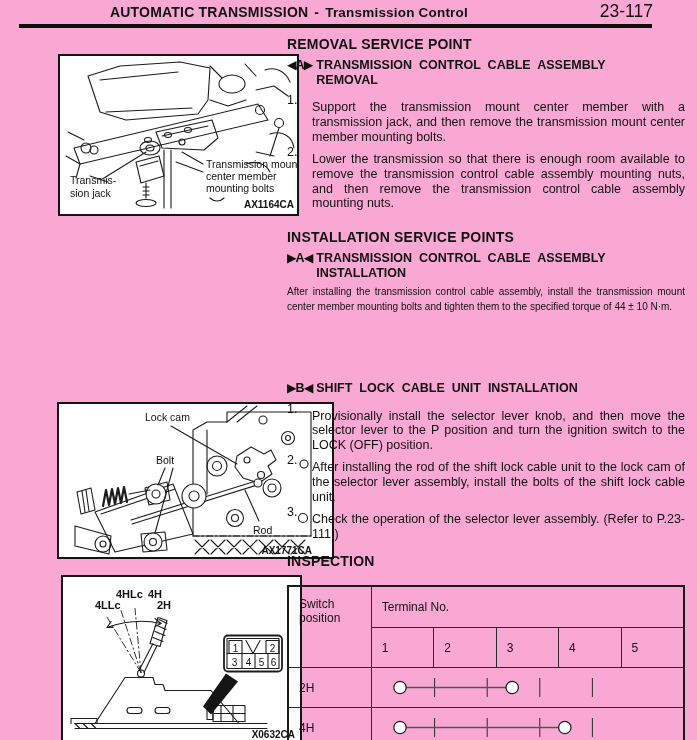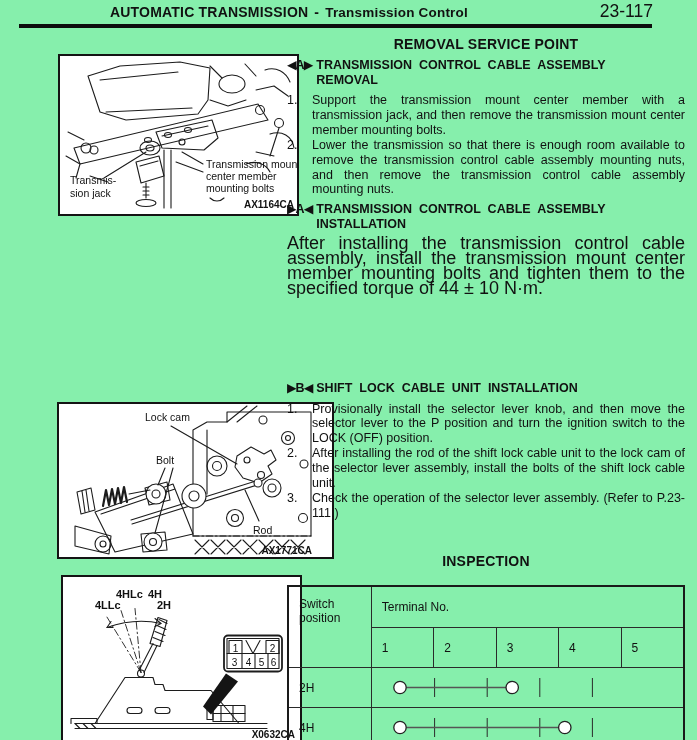--- a/index.html
+++ b/index.html
@@ -1,17 +1,17 @@
 <!DOCTYPE html>
 <html><head>
 <meta charset="utf-8">
 <style>
   html,body{margin:0;padding:0;background:#e8e8e8;}
   .page{
-    position:relative;width:697px;height:740px;background:#86efac;
+    position:relative;width:697px;height:740px;background:#f9a8d4;
     font-family:"Liberation Sans","DejaVu Sans",sans-serif;color:#111;
     overflow:hidden;margin:0 auto;
   }
   
   .hdr-title{position:absolute;top:4px;left:110px;width:440px;font-weight:bold;
     font-size:14px;letter-spacing:.2px;white-space:nowrap;}
   .hdr-title .sub{font-size:13.5px;}
   .hdr-title .sep{padding:0 6px;}
   .hdr-page{position:absolute;top:1px;right:44px;font-weight:normal;font-size:17.5px;}
   .hdr-rule{position:absolute;top:24px;left:19px;width:633px;height:4px;background:#0d0d0d;}
@@ -27,29 +27,29 @@
     fill:#111;stroke:none;}
   .fig svg text.figcode{font-size:10px;font-weight:bold;text-anchor:end;}
   .fig svg text.poslbl{font-size:11px;font-weight:bold;}
   .fig svg text.pin{font-size:10px;text-anchor:middle;}
   .fig svg .fill{fill:#141414;stroke:none;}
   
   .col{position:absolute;left:287px;width:398px;}
   .block-a{top:36px;}
   .block-b{top:381px;}
   .block-c{top:553px;}
-  h2{margin:0;font-size:14px;font-weight:bold;letter-spacing:.2px;line-height:17px;text-align:center;}
+  h2{margin:0;font-size:14px;font-weight:bold;letter-spacing:.2px;line-height:17px;}
   .subhead{display:flex;margin-top:5px;font-weight:bold;font-size:12.5px;line-height:14.5px;}
   .subhead .marker{flex:0 0 auto;margin-right:4px;letter-spacing:-1px;}
   .subhead .shl{word-spacing:3.5px;text-align:right;}
   .olist{margin-top:6px;}
   .oitem{display:flex;font-size:12.5px;line-height:14.9px;}
   .oitem .num{flex:0 0 25px;}
-  .oitem .txt{flex:1;text-align:justify;}
-  .para{margin-top:5px;font-size:18px;line-height:14.9px;text-align:justify;}
+  .oitem .txt{flex:1;text-align:justify;margin-top:7px;}
+  .para{margin-top:5px;font-size:10px;line-height:14.9px;text-align:justify;}
   .mt{margin-top:18px;}
   .boldsub{margin-top:7px;font-weight:bold;font-size:12.5px;line-height:14.5px;word-spacing:3.5px;}
   
   table.cont{border-collapse:collapse;margin-top:15px;table-layout:fixed;
     border:2px solid #1a1a1a;border-bottom-width:3px;font-size:12px;}
   table.cont td{border:1px solid #2a2a2a;padding:10px;}
   td.poshead{width:100px;vertical-align:top;padding:3px 0 0 6px;height:40px;}
   td.termhead{height:20px;padding-left:7px;}
   td.termnum{width:52px;height:19px;padding-left:7px;}
   td.posval{height:19px;padding-left:6px;}
@@ -222,20 +222,21 @@
     <div class="olist">
       <div class="oitem">
         <span class="num">1.</span>
         <span class="txt">Support the transmission mount center member with a transmission jack, and then remove the transmission mount center member mounting bolts.</span>
       </div>
       <div class="oitem">
         <span class="num">2.</span>
         <span class="txt">Lower the transmission so that there is enough room available to remove the transmission control cable assembly mounting nuts, and then remove the transmission control cable assembly mounting nuts.</span>
       </div>
     </div>
+    <h2 class="mt">INSTALLATION SERVICE POINTS</h2>
     <div class="subhead">
       <span class="marker">▶A◀</span>
       <span>
         <span class="shl">TRANSMISSION CONTROL CABLE ASSEMBLY</span><br>
         <span>INSTALLATION</span>
       </span>
     </div>
     <p class="para">After installing the transmission control cable assembly, install the transmission mount center member mounting bolts and tighten them to the specified torque of 44 ± 10 N·m.</p>
   </section>
 

